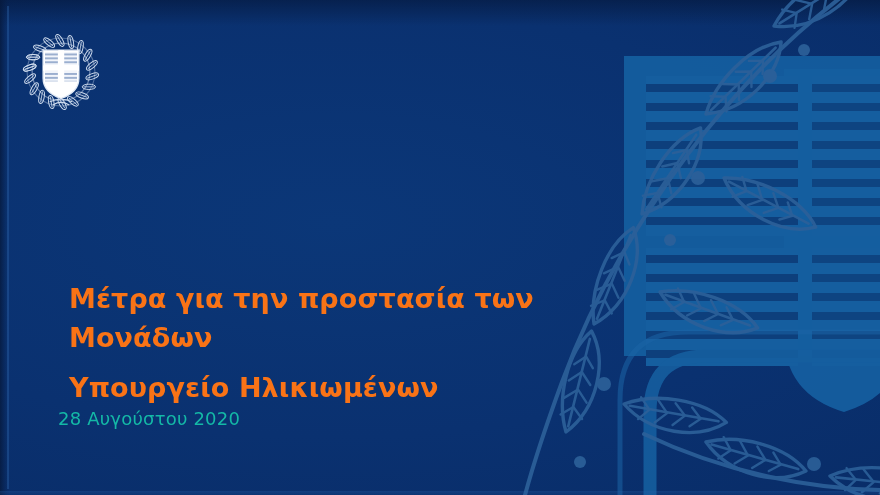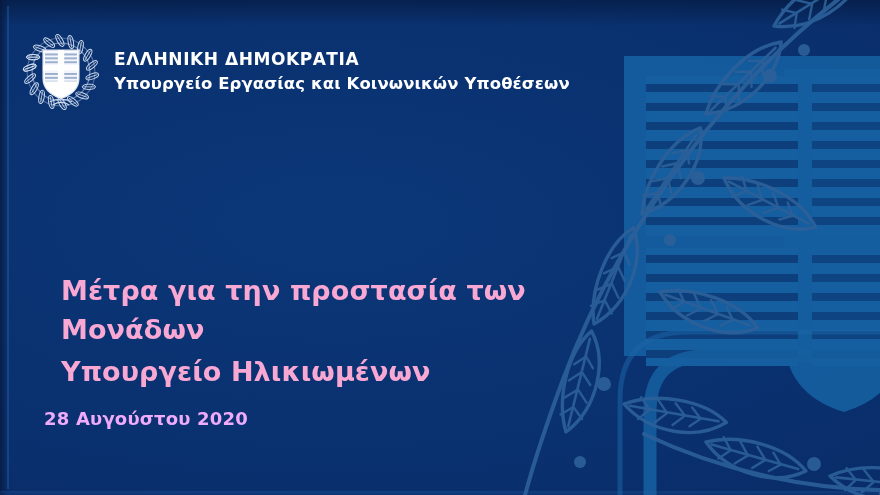--- a/index.html
+++ b/index.html
@@ -94,34 +94,34 @@
   }
 
   
   .title-block {
     position: absolute;
     left: 58px;
     top: 268px;
     max-width: 560px;
   }
   .slide-title {
-    color: #f9a8d4;
+    color: #f97316;
     font-size: 27px;
     font-weight: 700;
     line-height: 1.45;
     letter-spacing: .1px;
-    margin: 3px;
+    margin: 11px;
   }
   .slide-date {
     position: absolute;
-    left: 44px;
+    left: 58px;
     top: 408px;
-    color: #f0abfc;
+    color: #14b8a6;
     font-size: 18px;
-    font-weight: 700;
+    font-weight: 400;
     letter-spacing: .2px;
   }
 </style>
 </head>
 <body>
 
 <div id="slide">
 
   <div class="bg-base"></div>
   <div class="bg-topshade"></div>
@@ -254,24 +254,20 @@
             <rect x="54" y="48" width="16.5" height="14" fill="url(#embStripes)"></rect>
           </g>
           <path d="M27 22 H73 V58 Q73 76 50 84 Q27 76 27 58 Z" fill="none" stroke="#dfe8f4" stroke-width="1.6"></path>
 
           <rect x="46.5" y="22" width="7.5" height="58" fill="#ffffff"></rect>
           <rect x="27" y="41.5" width="46" height="7" fill="#ffffff"></rect>
         </g>
       </svg>
     </div>
 
-    <div class="header-text">
-      <div class="org-name">ΕΛΛΗΝΙΚΗ ΔΗΜΟΚΡΑΤΙΑ</div>
-      <div class="ministry-name">Υπουργείο Εργασίας και Κοινωνικών Υποθέσεων</div>
-    </div>
   </div>
 
   <div class="title-block">
     <div class="slide-title">Μέτρα για την προστασία των Μονάδων</div>
     <div class="slide-title">Υπουργείο Ηλικιωμένων</div>
   </div>
 
   <div class="slide-date">28 Αυγούστου 2020</div>
 
 </div>

